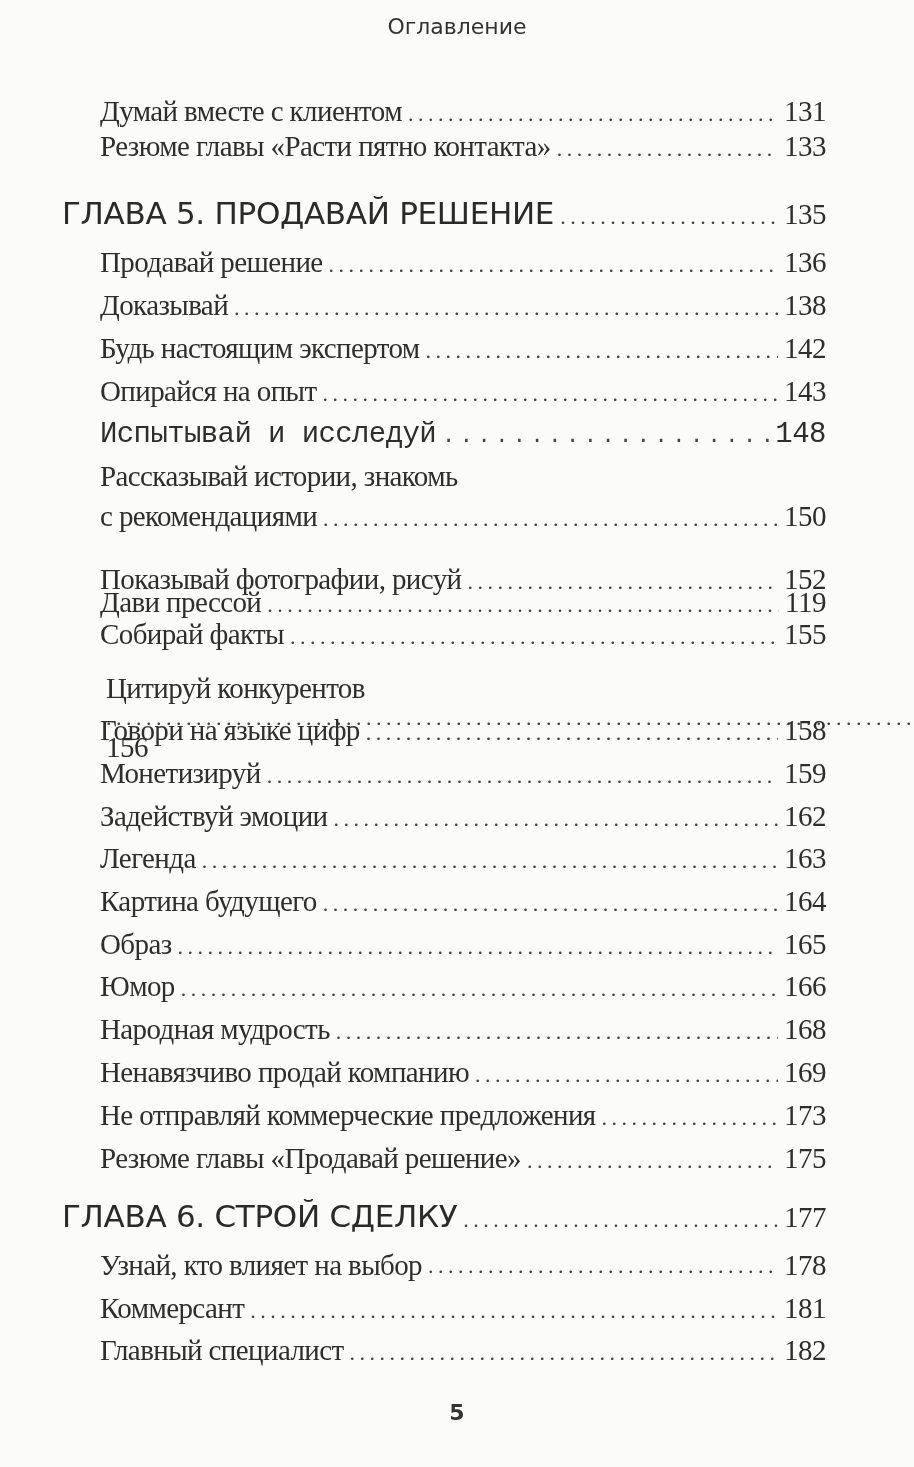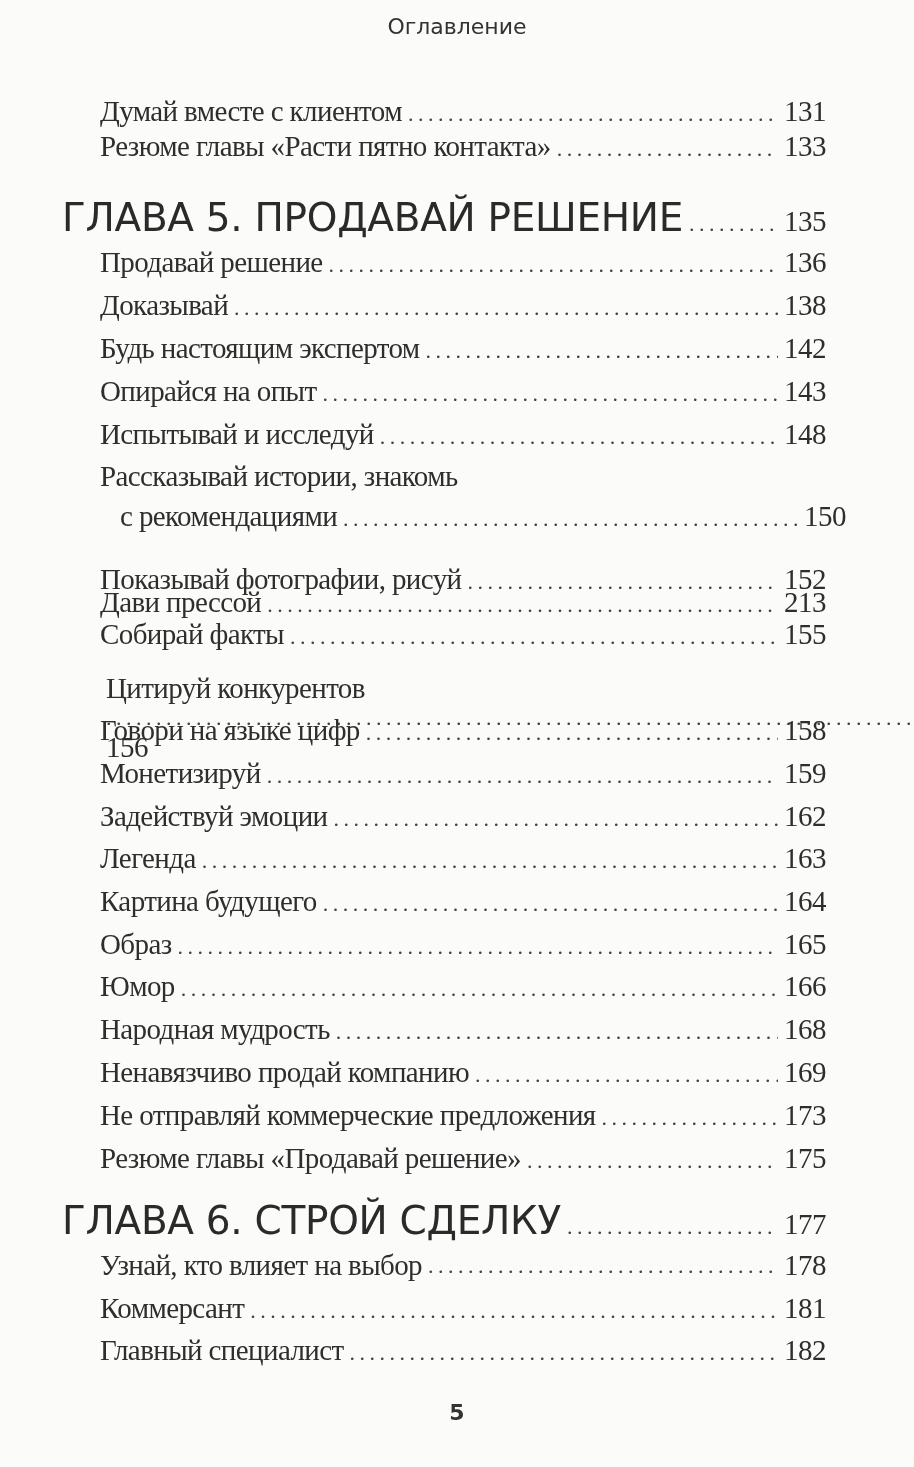--- a/index.html
+++ b/index.html
@@ -19,21 +19,21 @@
   }
   .row .title { white-space: nowrap; letter-spacing: -0.6px; }
   .row .dots {
     flex: 1; overflow: hidden; white-space: nowrap; margin: 0 6px;
     letter-spacing: 4.5px; color: #444; font-size: 22px;
   }
   .row .page { white-space: nowrap; letter-spacing: -0.5px; }
   .row.section { left: 100px; width: 726px; }
   .row.chapter { left: 62px; width: 764px; }
   .row.chapter .title {
-    font-family: "DejaVu Sans", sans-serif; font-size: 39px; letter-spacing: -0.3px; color: #2a2a2a;
+    font-family: "DejaVu Sans", sans-serif; font-size: 31px; letter-spacing: -0.3px; color: #2a2a2a;
   }
   .folio {
     position: absolute; top: 1400px; width: 914px; left: 0; text-align: center;
     font-family: "DejaVu Sans", sans-serif; font-size: 22px; font-weight: bold; color: #333;
   }
 </style>
 </head>
 <body>
 
 <div class="running-head">Оглавление</div>
@@ -67,42 +67,42 @@
     <div class="row section" style="top: 332px;">
       <span class="title">Будь настоящим экспертом</span>
       <span class="dots">........................................................................................................................</span>
       <span class="page">142</span>
     </div>
     <div class="row section" style="top: 375px;">
       <span class="title">Опирайся на опыт</span>
       <span class="dots">........................................................................................................................</span>
       <span class="page">143</span>
     </div>
-    <div class="row section" style="top: 418px;">
+    <div class="row section" style="top: 418px; font-family: Liberation Mono, monospace;">
       <span class="title">Испытывай и исследуй</span>
       <span class="dots">........................................................................................................................</span>
       <span class="page">148</span>
     </div>
     <div class="row section" style="top: 460px;">
       <span class="title">Рассказывай истории, знакомь</span>
     </div>
-    <div class="row section" style="top: 500px; margin-left: 20px;">
+    <div class="row section" style="top: 500px;">
       <span class="title">с рекомендациями</span>
       <span class="dots">........................................................................................................................</span>
       <span class="page">150</span>
     </div>
     <div class="row section" style="top: 563px;">
       <span class="title">Показывай фотографии, рисуй</span>
       <span class="dots">........................................................................................................................</span>
       <span class="page">152</span>
     </div>
     <div class="row section" style="top: 586px;">
       <span class="title">Дави прессой</span>
       <span class="dots">........................................................................................................................</span>
-      <span class="page">213</span>
+      <span class="page">119</span>
     </div>
     <div class="row section" style="top: 618px;">
       <span class="title">Собирай факты</span>
       <span class="dots">........................................................................................................................</span>
       <span class="page">155</span>
     </div>
     <div class="row section" style="top: 672px; flex-direction: column;">
       <span class="title">Цитируй конкурентов</span>
       <span class="dots">........................................................................................................................</span>
       <span class="page">156</span>

